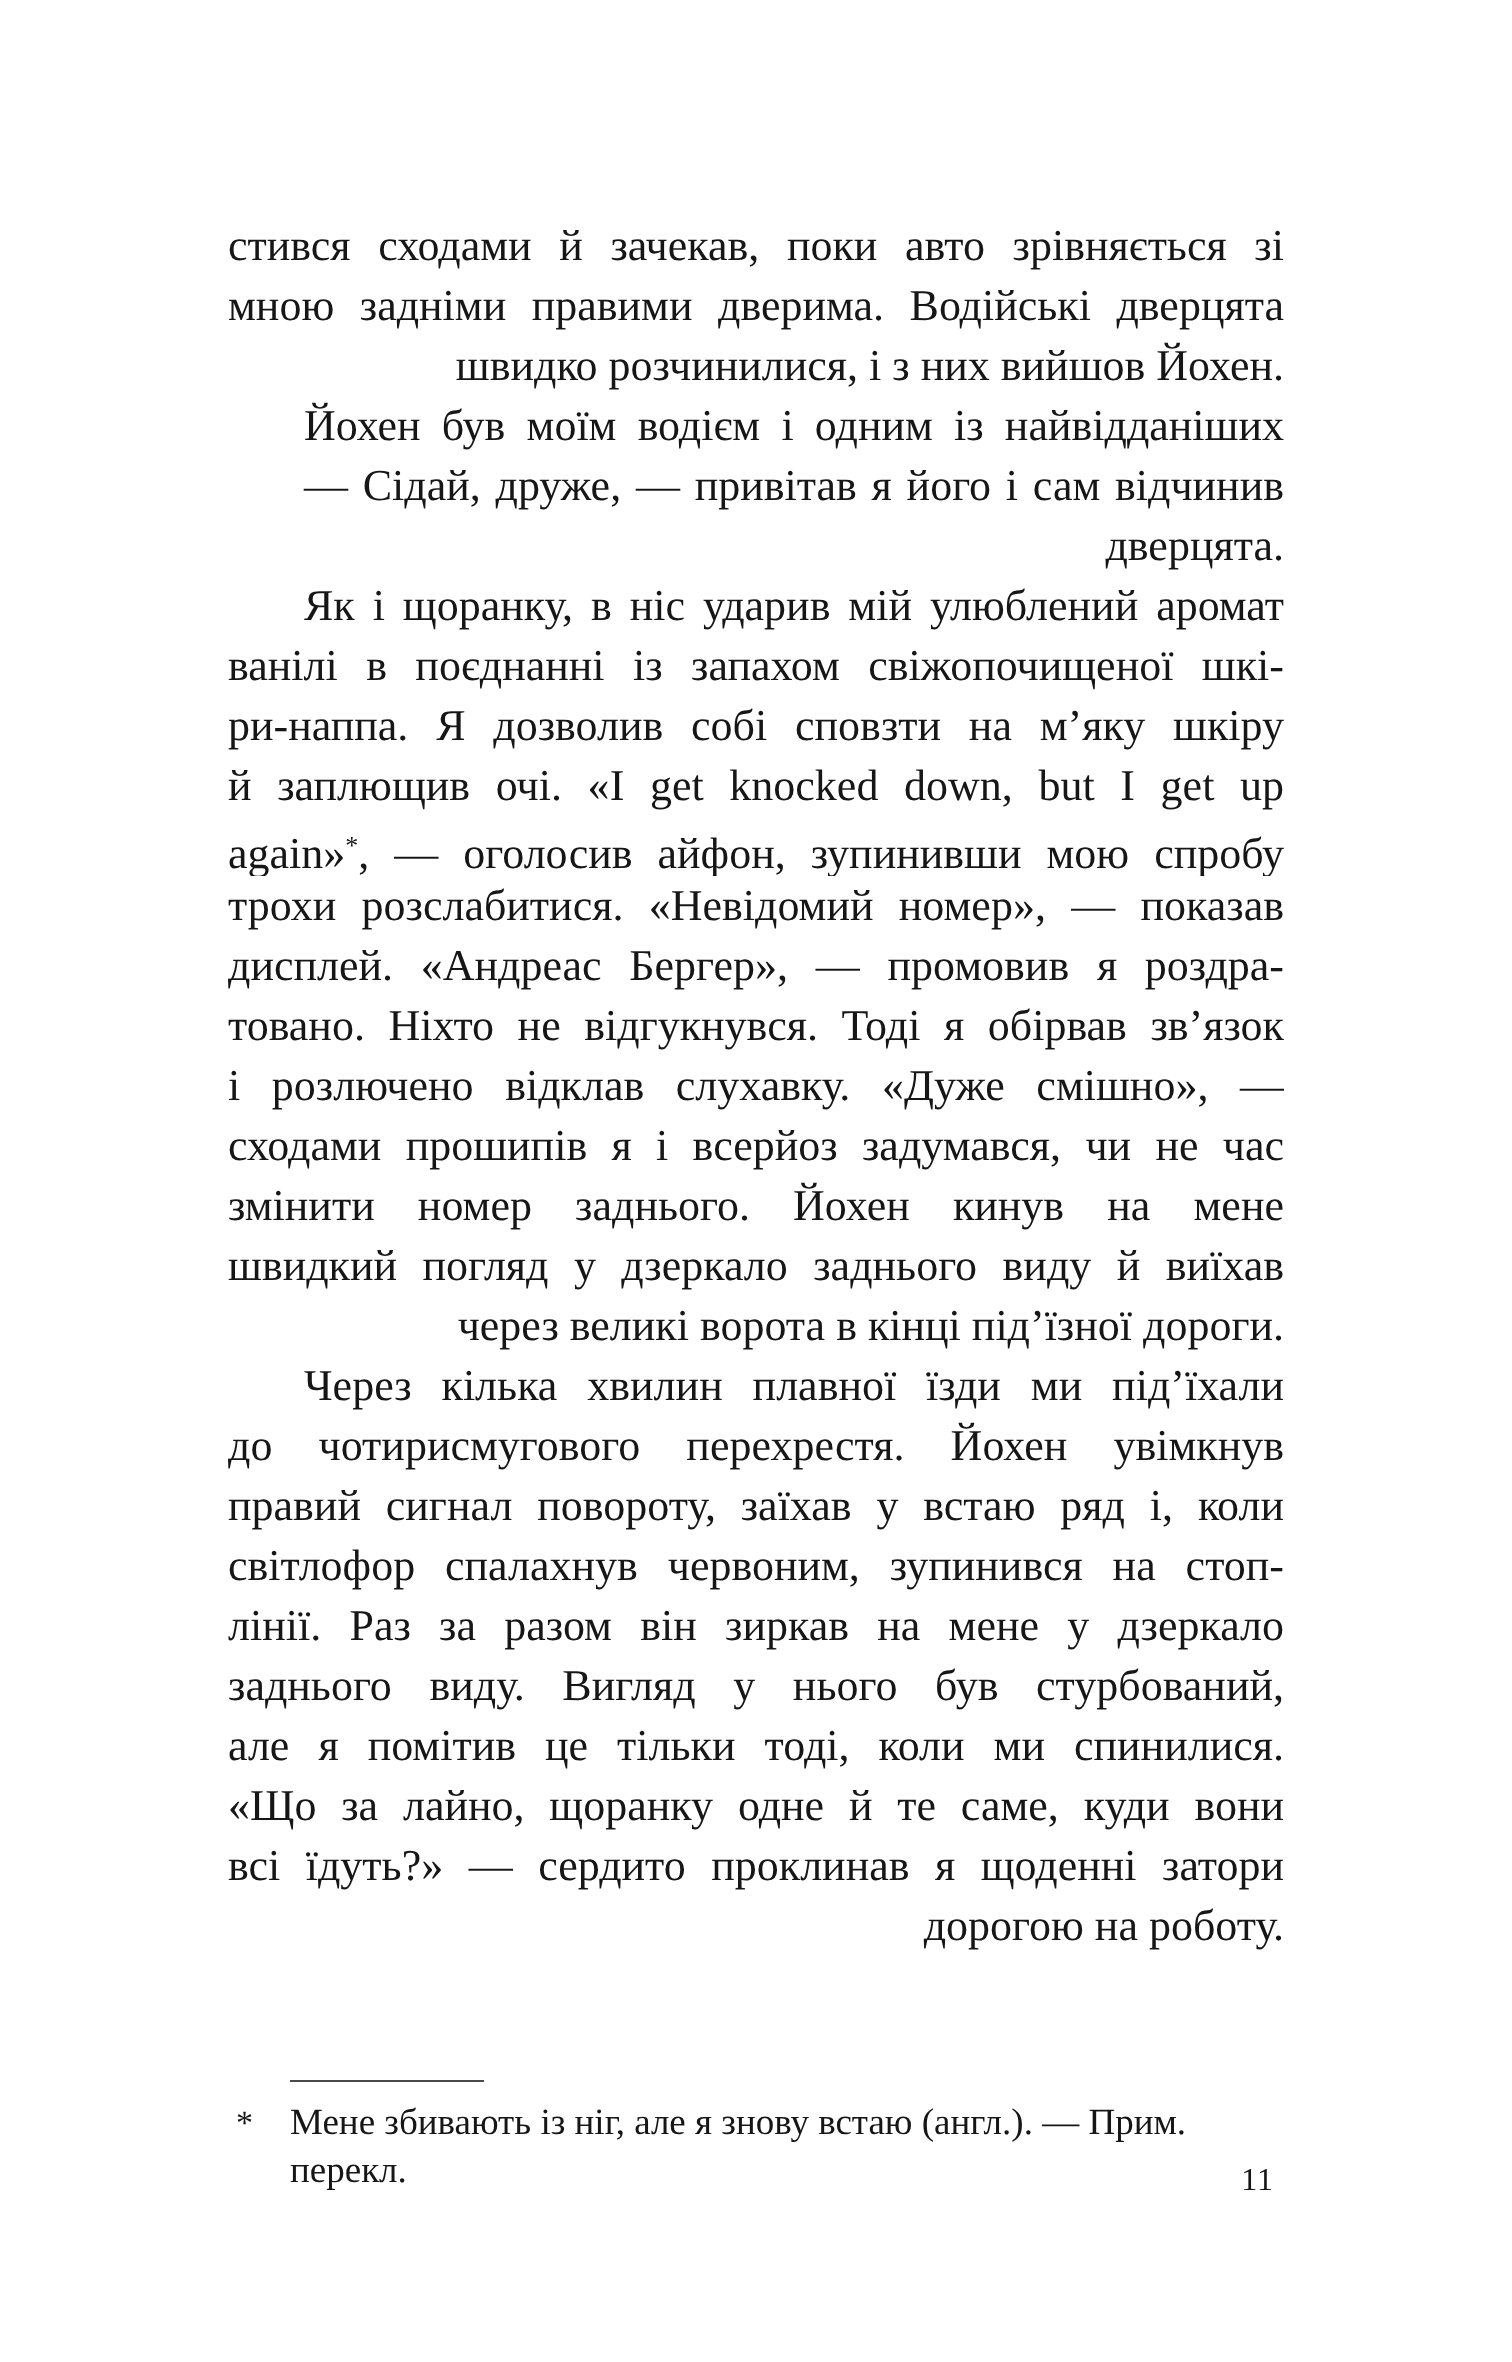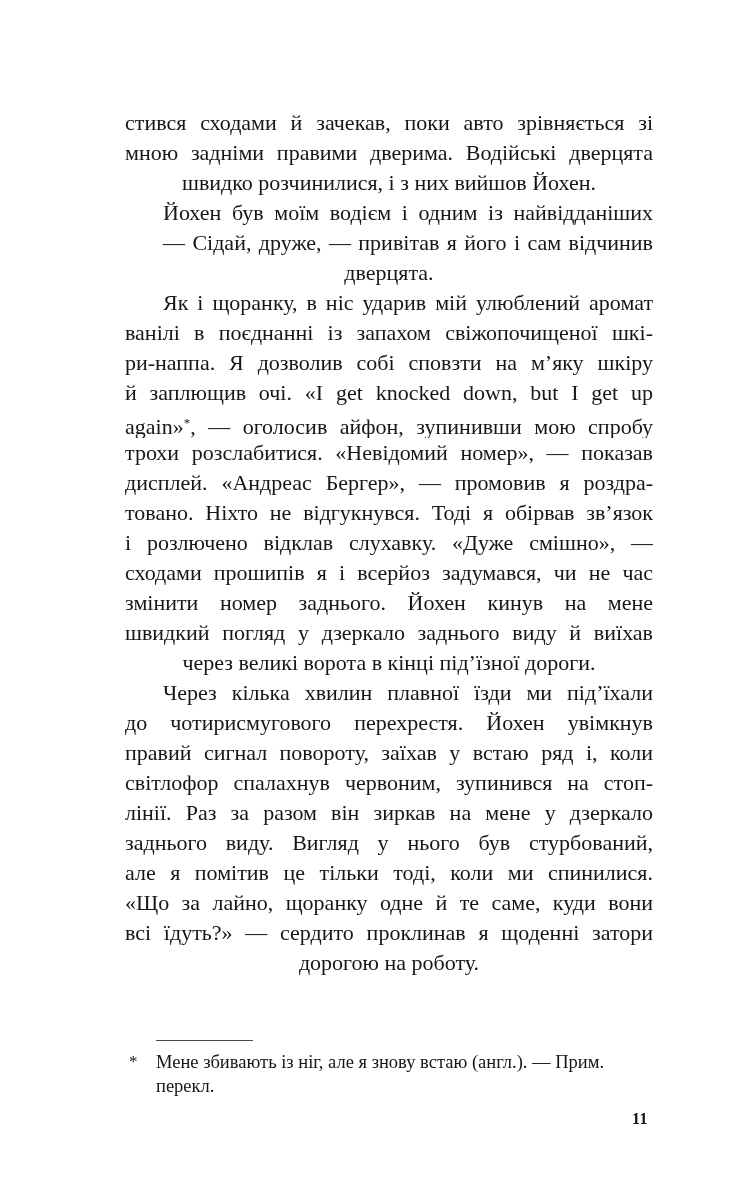--- a/index.html
+++ b/index.html
@@ -4,31 +4,31 @@
 <style>
   html, body { margin: 0; padding: 0; }
   body {
     width: 756px; height: 1181px;
     background: #ffffff;
     font-family: "Liberation Serif", "DejaVu Serif", serif;
     color: #161616;
     position: relative;
     overflow: hidden;
   }
-  .page { position: absolute; inset: 0; background: #ffffff; margin-left: 11px; }
+  .page { position: absolute; inset: 0; background: #ffffff; }
   .text-block {
     position: absolute;
     left: 114px; top: 108px; width: 528px;
     font-size: 22px;
   }
   .paragraph { margin: 0; }
   .line {
     line-height: 30px;
     height: 30px;
-    text-align: center;
+    text-align: right;
     overflow: hidden;
   }
   .line.just {
     text-align: justify;
     text-align-last: justify;
   }
   .line.indent { text-indent: 38px; }
   .it { }
   .sup {
     font-size: 13px;
@@ -50,24 +50,24 @@
   .fn-marker {
     width: 31px;
     padding-left: 4px;
     box-sizing: border-box;
     font-size: 17px;
     flex: 0 0 auto;
   }
   .fn-text { flex: 1 1 auto; }
   .page-number {
     position: absolute;
-    left: 114px; top: 1110px; width: 523px;
+    left: 114px; top: 1082px; width: 523px;
     text-align: right;
     font-size: 16px;
-    font-weight: 700;
+    font-weight: 400;
     letter-spacing: 0.5px;
   }
 </style>
 </head>
 <body>
 
 <div class="page">
   <div class="text-block">
       <div class="paragraph">
         <div class="line just"><span>стився сходами й зачекав, поки авто зрівняється зі</span></div>

